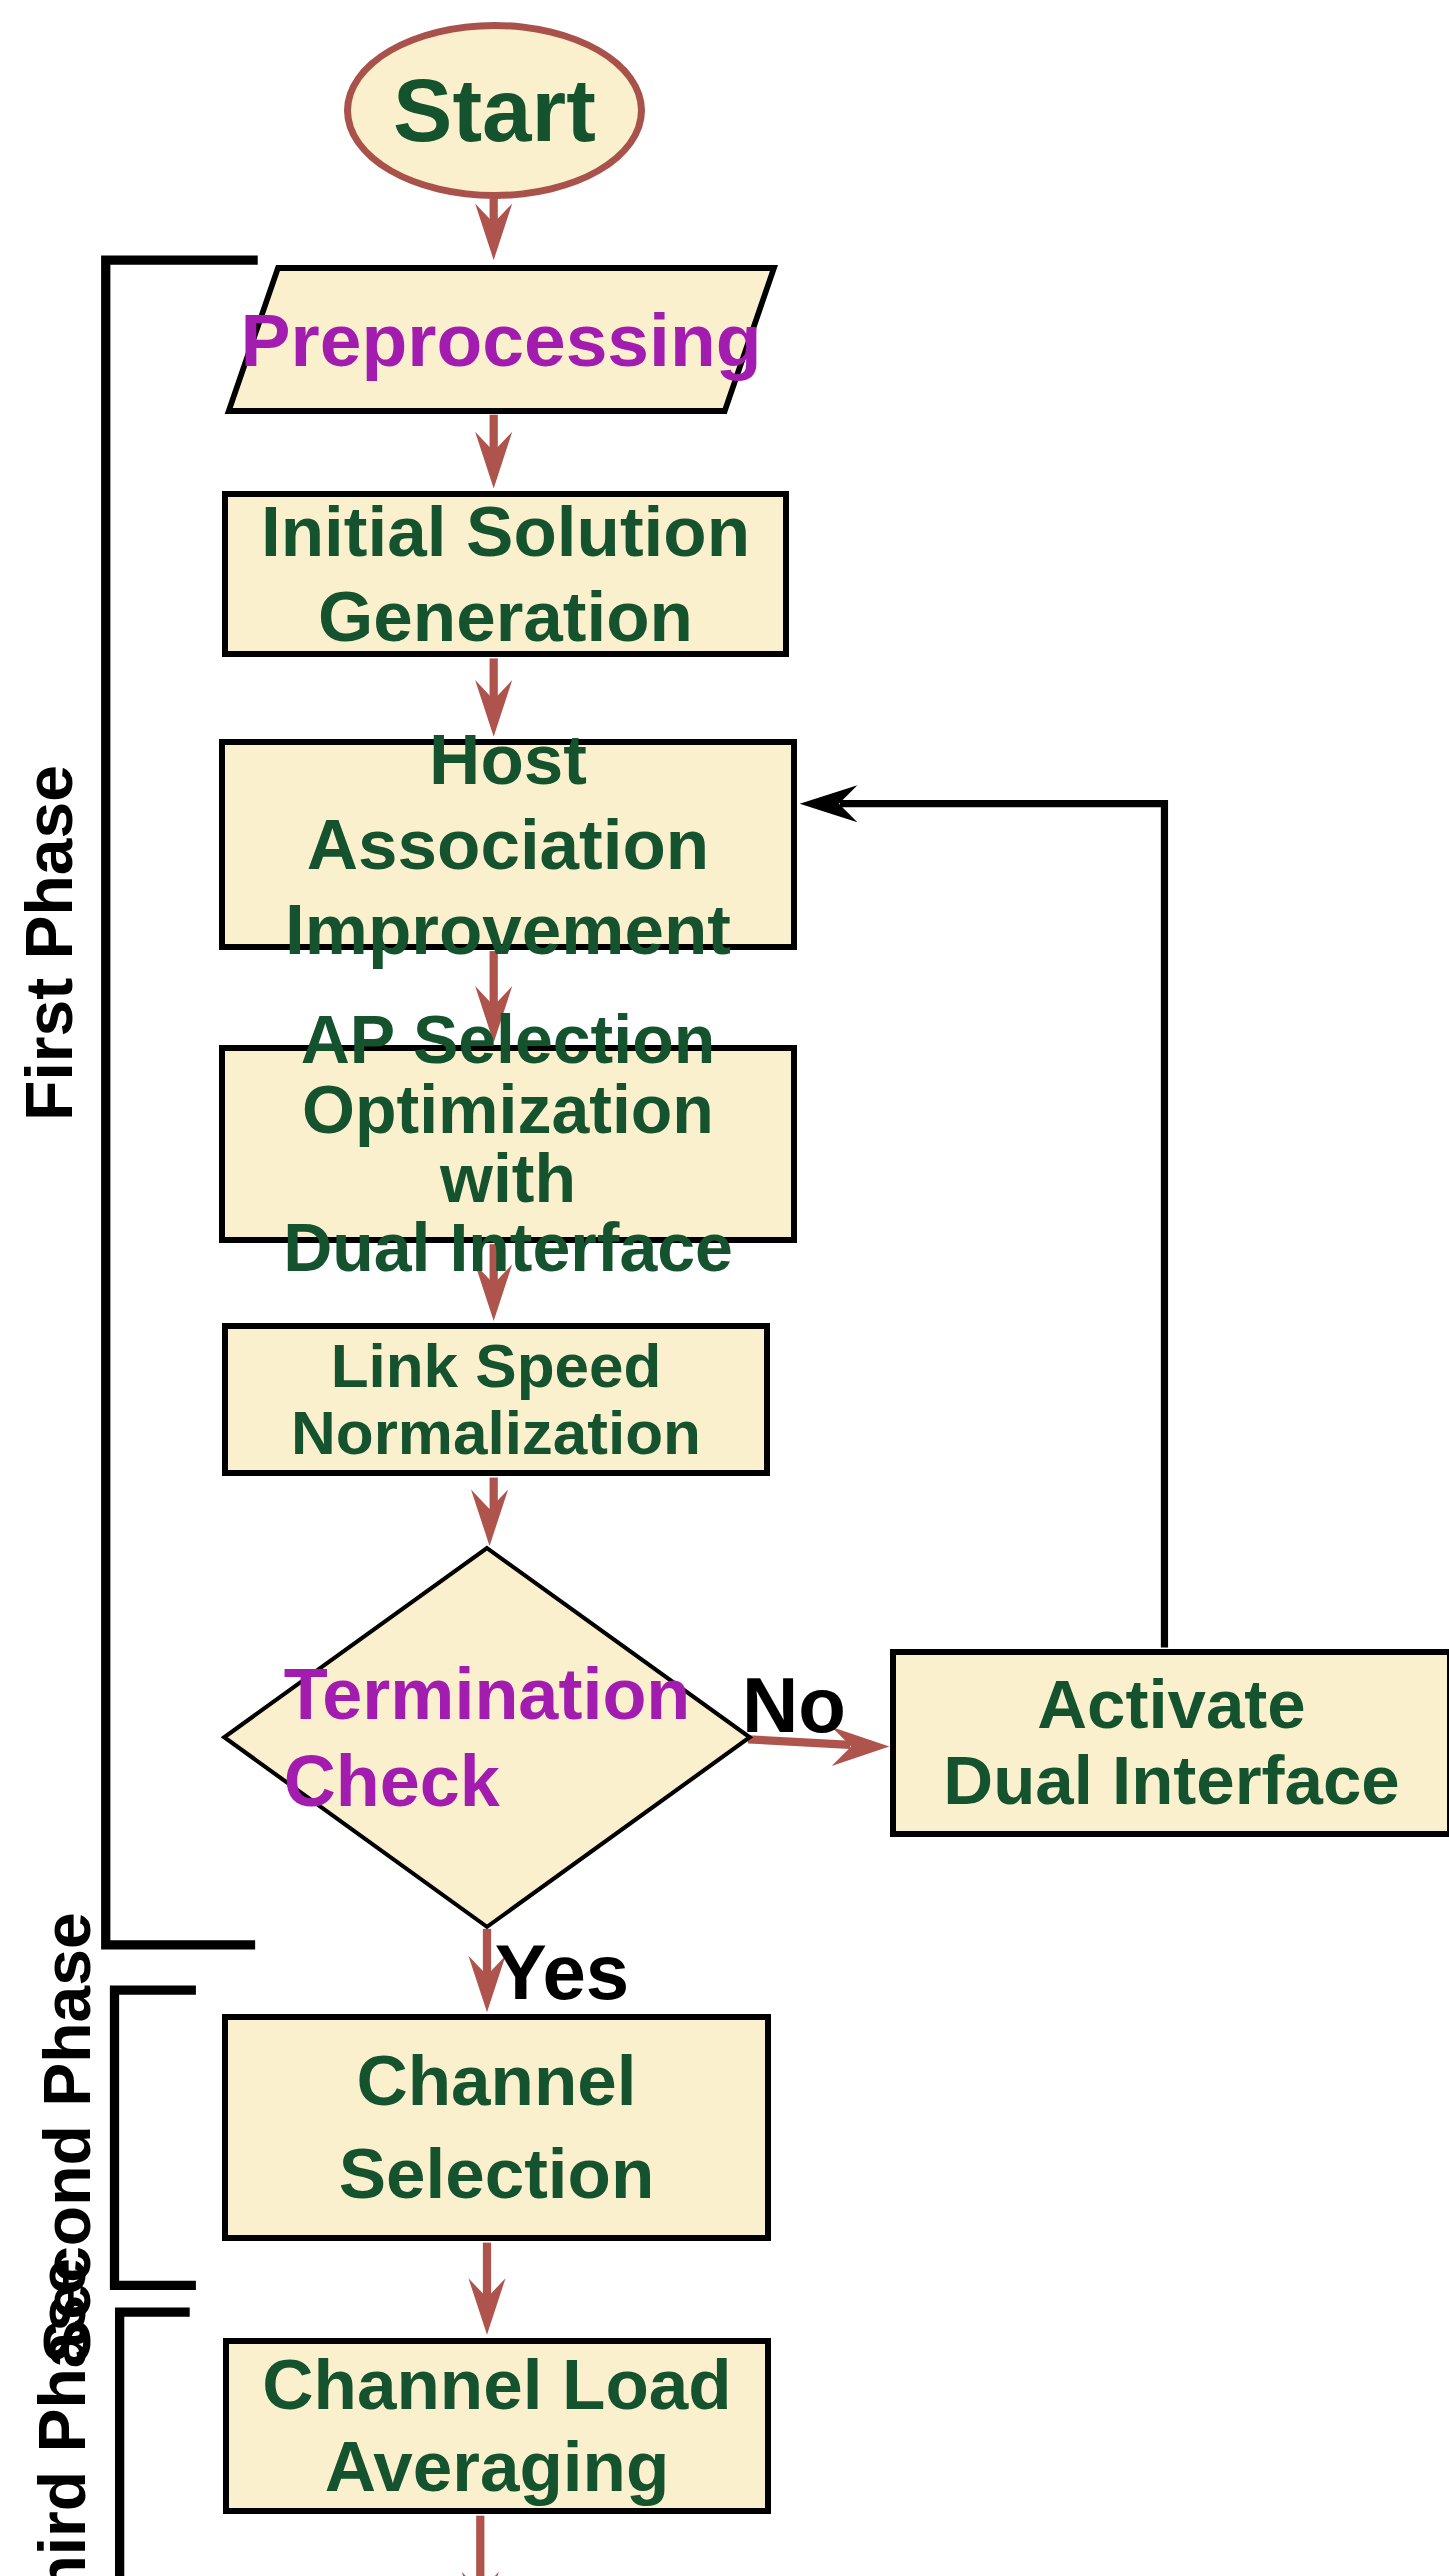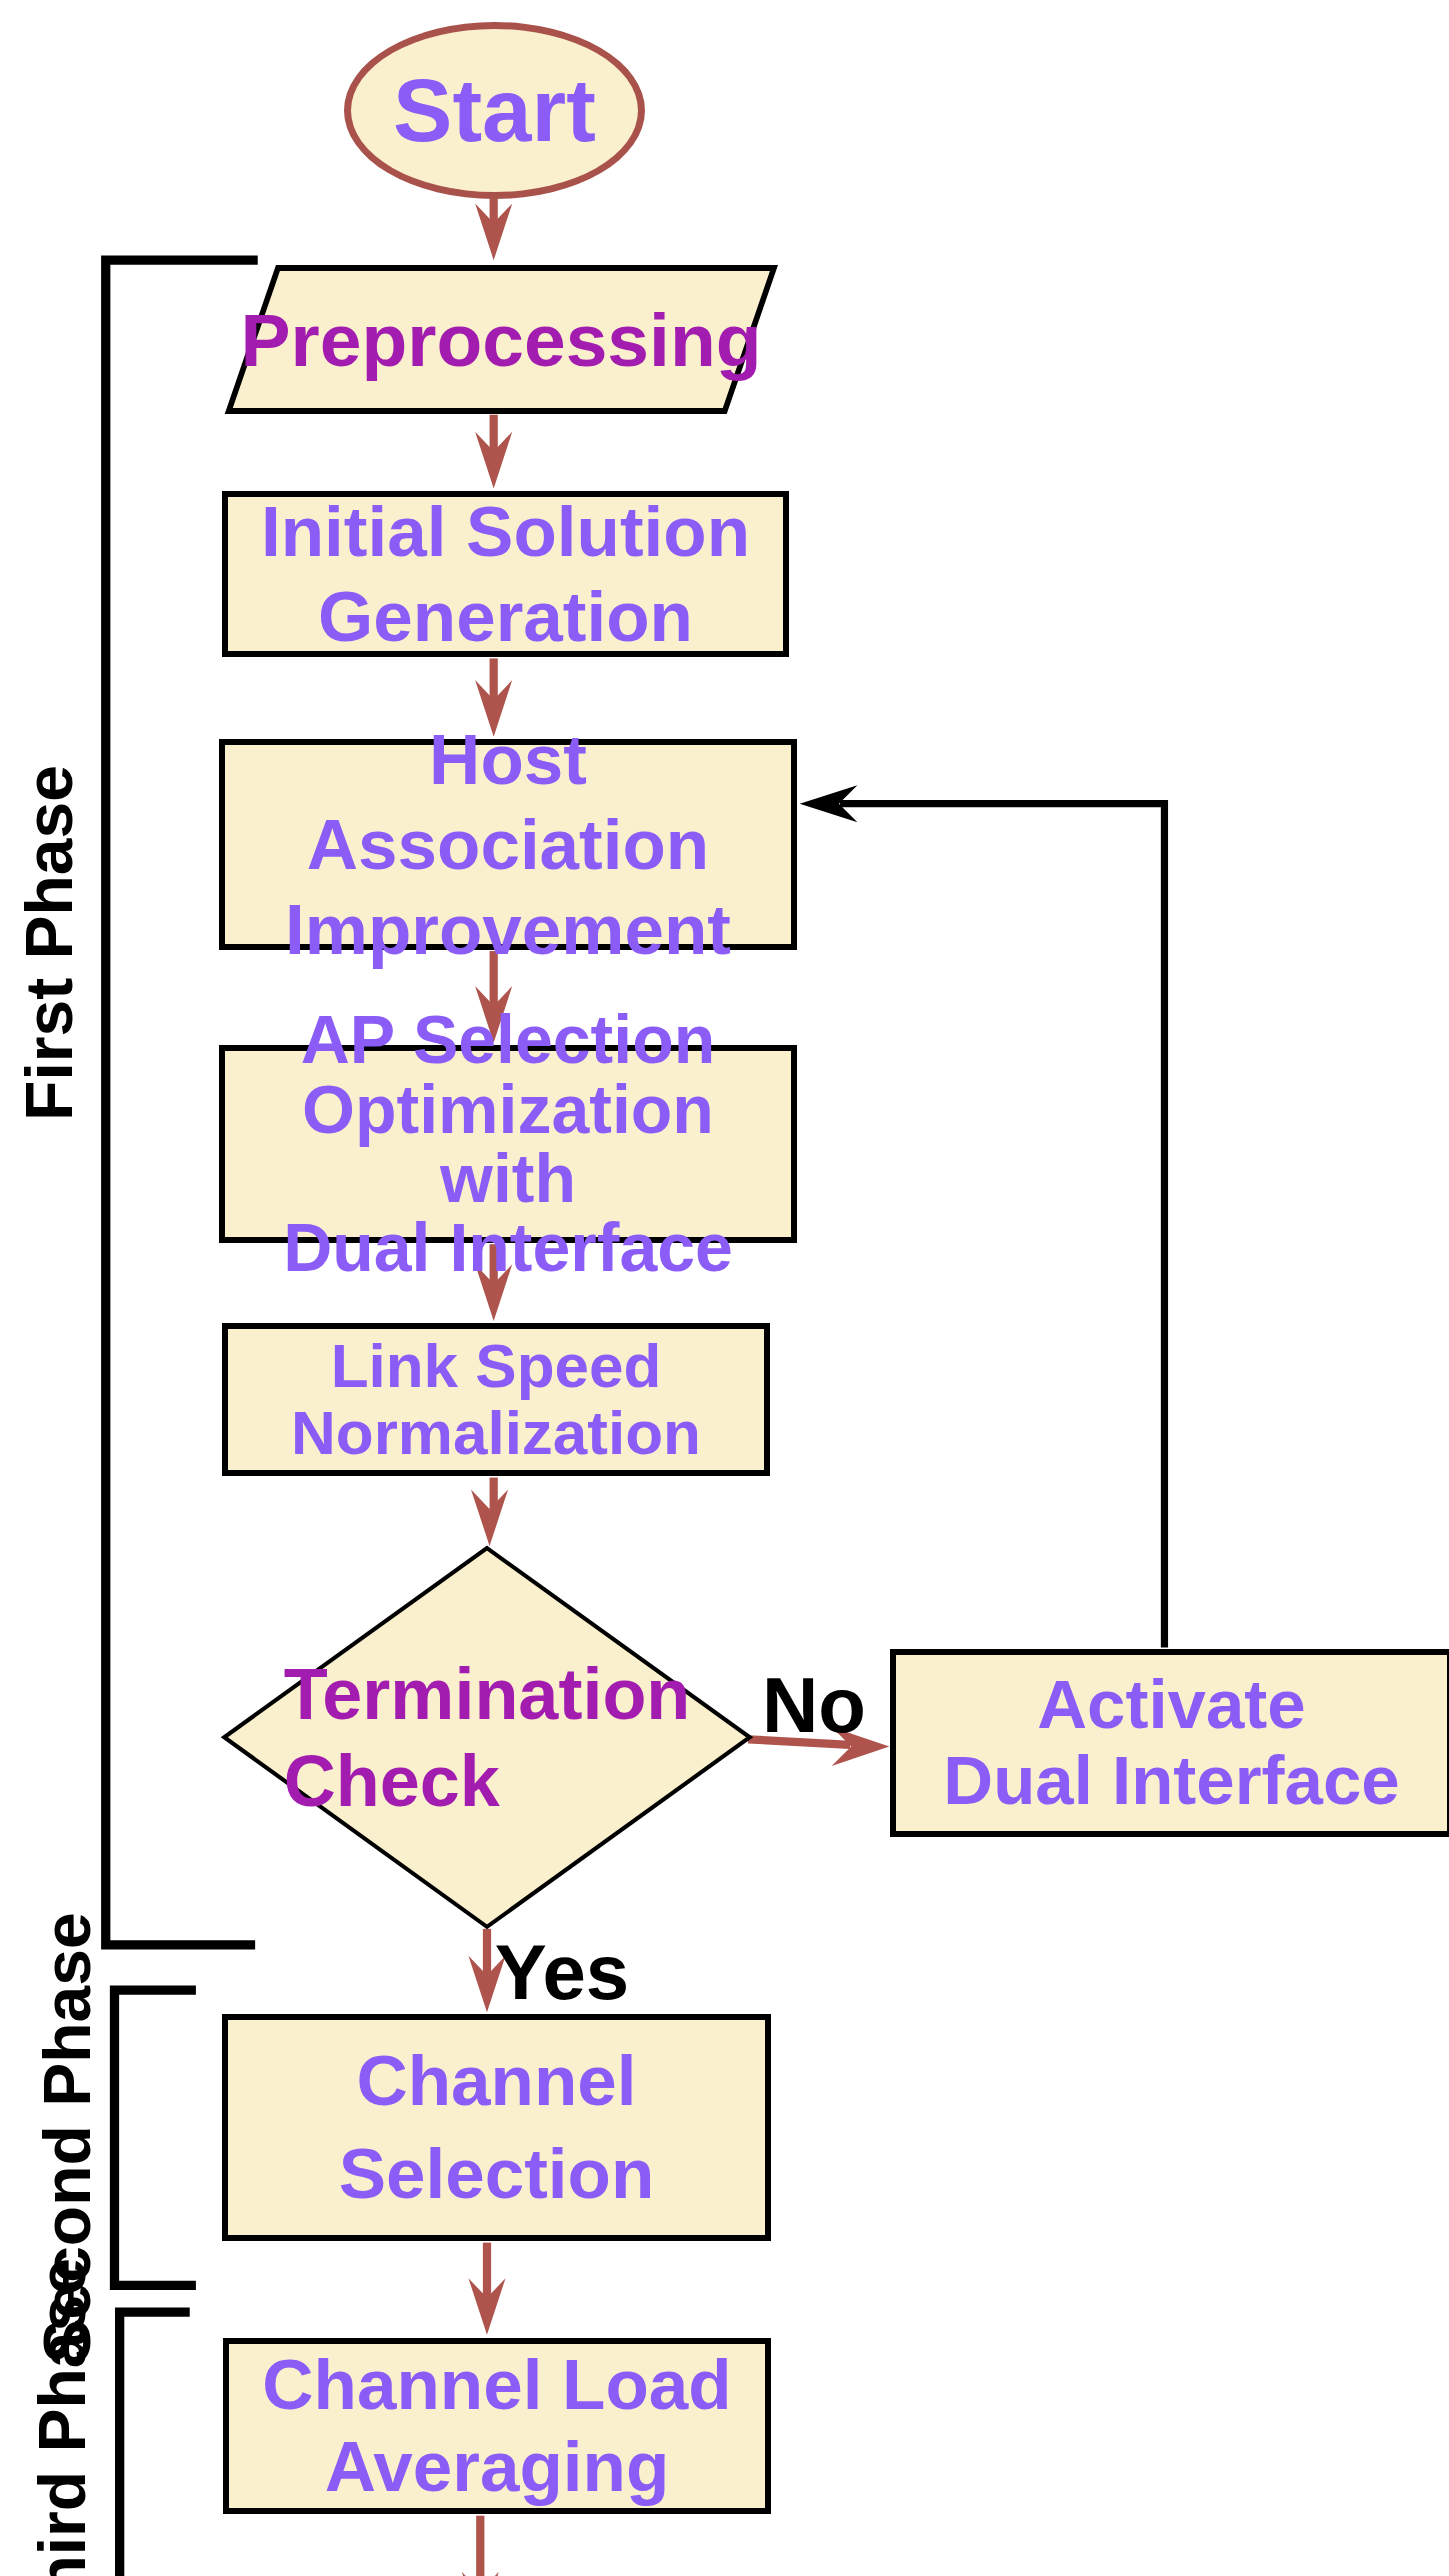--- a/index.html
+++ b/index.html
@@ -8,21 +8,21 @@
     width:1450px;height:2798px;
     background:#ffffff;
     font-family:"Liberation Sans","DejaVu Sans",sans-serif;
     overflow:hidden;
   }
   #connector-layer{position:absolute;left:0;top:0;width:1450px;height:2798px;}
   .node{
     position:absolute;
     display:flex;align-items:center;justify-content:center;
     text-align:center;
-    color:#8b5cf6;
+    color:#14532d;
     font-weight:bold;
     white-space:pre-line;
     box-sizing:border-box;
   }
   .rect-node{
     background:#FBF0CE;
     border:6.2px solid #000;
     font-size:71px;line-height:1.2;
   }
   .terminator{
@@ -129,21 +129,21 @@
 
   <div class="node rect-node" style="left:890px;top:1649px;width:563px;height:188px;font-size:69px;line-height:1.1;">Activate
 Dual Interface</div>
 
   <div class="node rect-node" style="left:222px;top:2014px;width:549px;height:227px;line-height:1.3;">Channel
 Selection</div>
 
   <div class="node rect-node" style="left:223px;top:2338px;width:548px;height:176px;line-height:1.15;">Channel Load
 Averaging</div>
 
-  <div class="edge-label" style="left:814px;top:1705px;">No</div>
+  <div class="edge-label" style="left:794px;top:1705px;">No</div>
   <div class="edge-label" style="left:562px;top:1972px;">Yes</div>
 
   <div class="phase-label" style="left:49px;top:943px;">First Phase</div>
   <div class="phase-label" style="left:67px;top:2138px;">Second Phase</div>
   <div class="phase-label" style="left:62px;top:2447px;">Third Phase</div>
 
 </div>
 
 
 </body></html>

